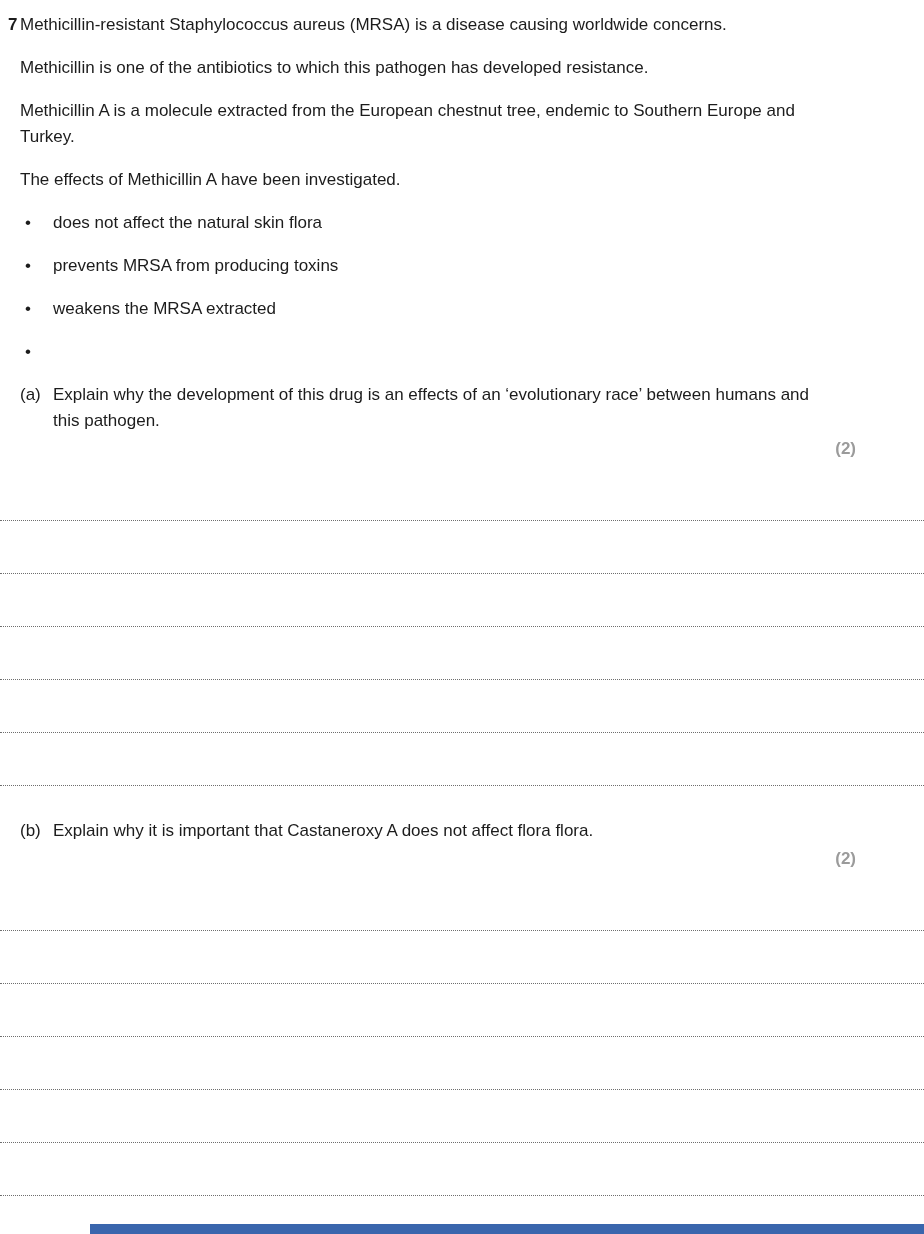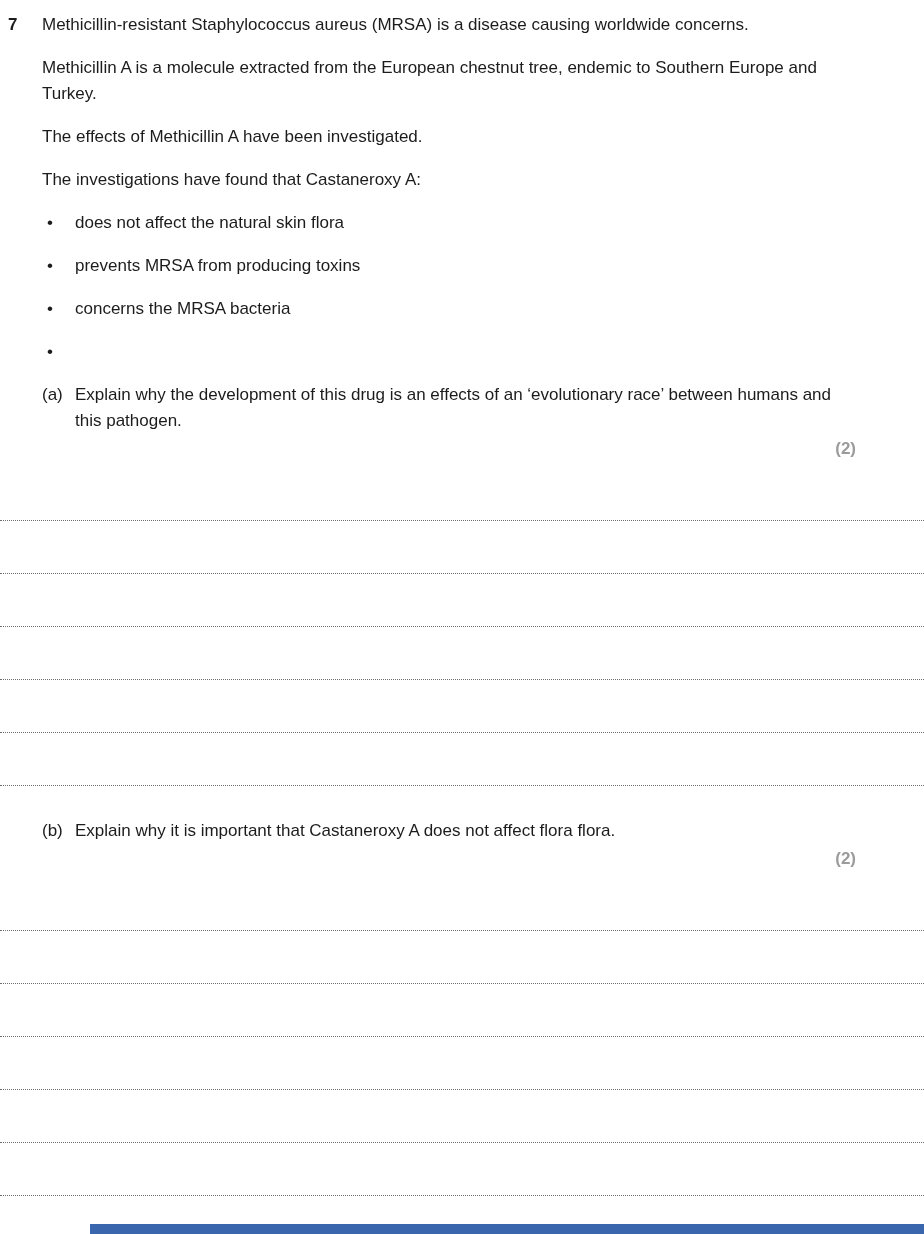--- a/index.html
+++ b/index.html
@@ -24,21 +24,21 @@
     box-sizing: border-box;
   }
   .q-number {
     position: absolute;
     left: 8px;
     top: 12px;
     font-weight: bold;
     line-height: 26px;
   }
   .content {
-    margin-left: 42px;
+    margin-left: 20px;
     width: 792px;
   }
   .content p {
     margin: 0 0 17px 0;
     line-height: 26px;
   }
   .bullet-row {
     display: flex;
     margin: 0 0 17px 0;
     line-height: 26px;
@@ -92,35 +92,35 @@
 </style>
 </head>
 <body>
 
 <div class="page">
 
   <div class="q-number">7</div>
 
   <div class="content">
     <p>Methicillin-resistant Staphylococcus aureus (MRSA) is a disease causing worldwide concerns.</p>
+    <p>Methicillin is one of the antibiotics to which this pathogen has developed resistance.</p>
     <p>Methicillin A is a molecule extracted from the European chestnut tree, endemic to Southern Europe and Turkey.</p>
     <p>The effects of Methicillin A have been investigated.</p>
-    <p>The investigations have found that Castaneroxy A:</p>
 
     <div class="bullet-row">
       <span class="bullet-dot">•</span>
       <span>does not affect the natural skin flora</span>
     </div>
     <div class="bullet-row">
       <span class="bullet-dot">•</span>
       <span>prevents MRSA from producing toxins</span>
     </div>
     <div class="bullet-row">
       <span class="bullet-dot">•</span>
-      <span>concerns the MRSA bacteria</span>
+      <span>weakens the MRSA extracted</span>
     </div>
     <div class="bullet-row">
       <span class="bullet-dot">•</span>
     </div>
 
     <div class="part-row">
       <span class="part-label">(a)</span>
       <span class="part-text">Explain why the development of this drug is an effects of an ‘evolutionary race’ between humans and this pathogen.</span>
     </div>
   </div>

